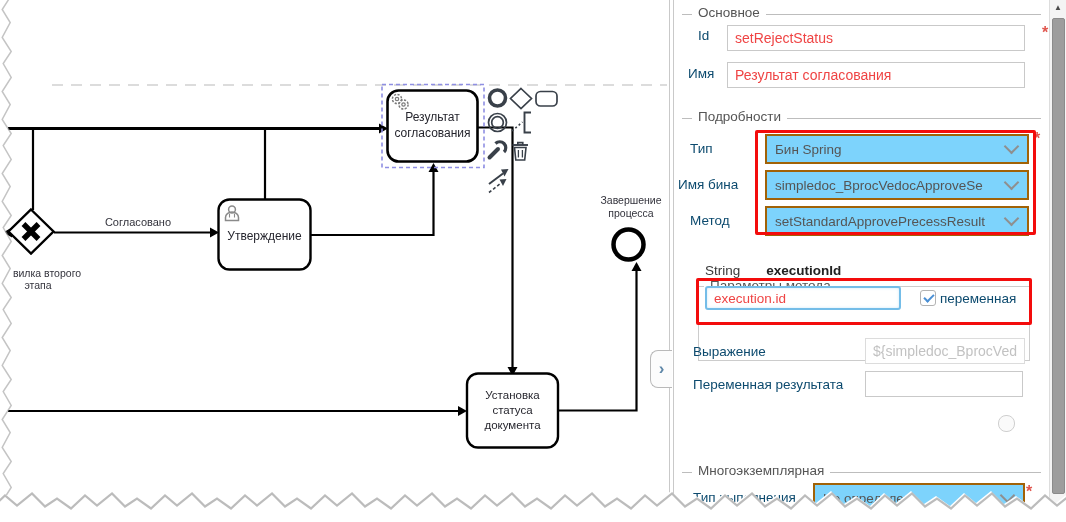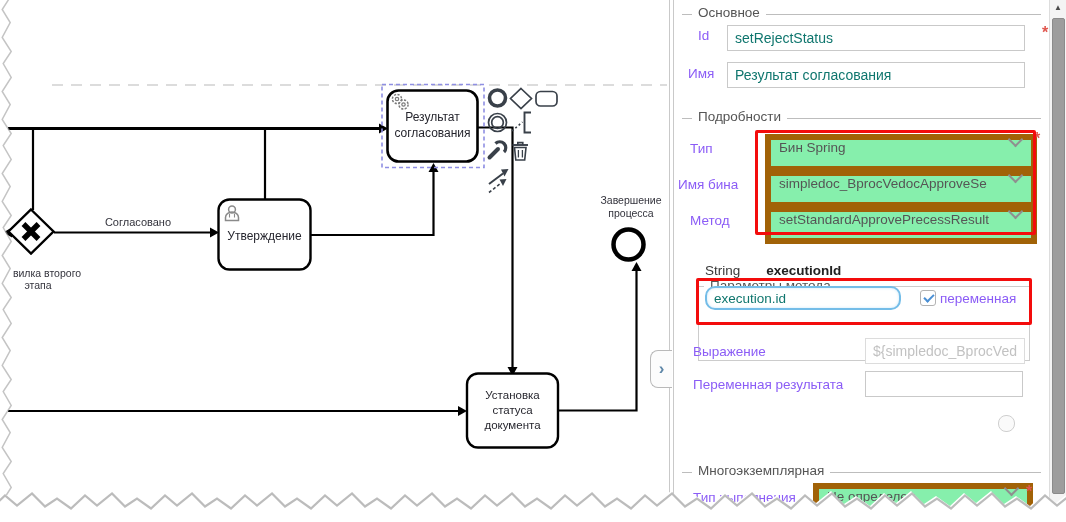--- a/index.html
+++ b/index.html
@@ -11,26 +11,26 @@
   .divider{position:absolute;left:669px;top:0;width:3px;height:512px;
            border-left:1px solid #c9c9c9;border-right:1px solid #c9c9c9;z-index:5;}
   .panel-toggle{position:absolute;left:650px;top:350px;width:21px;height:36px;background:#fcfcfc;
            border:1px solid #b9b9b9;border-right:none;border-radius:8px 0 0 8px;z-index:10;
            display:flex;align-items:center;justify-content:center;cursor:pointer;}
   .panel-toggle .gl{color:#5f87a8;font-size:17px;font-weight:bold;line-height:1;margin-top:-2px;}
   
   .panel{position:absolute;left:674px;top:0;width:375px;height:458px;z-index:3;color:#555;font-size:13.5px;}
   .rule{position:absolute;left:8px;width:359px;height:0;border-top:1px solid #bdbdbd;}
   .legend{position:absolute;left:18px;background:#fff;padding:0 6px;color:#555;font-size:13.5px;}
-  .flabel{position:absolute;color:#8b5cf6;white-space:nowrap;}
-  .tinput{position:absolute;height:24px;border:1px solid #c9c9c9;background:#fff;color:#0f766e;
+  .flabel{position:absolute;color:#0c4a6e;white-space:nowrap;}
+  .tinput{position:absolute;height:24px;border:1px solid #c9c9c9;background:#fff;color:#ef4444;
           font-family:inherit;font-size:14px;padding:0 7px;box-sizing:content-box;outline:none;}
   .tinput.dis{border-color:#dcdcdc;color:#c2c2c2;}
   .tinput.focus{border:2px solid #74bde8;border-radius:3px;box-shadow:inset 0 0 3px rgba(110,185,235,.35);}
-  .select{position:absolute;height:26px;border:6px solid #a16207;background:#86efac;display:flex;align-items:flex-start;cursor:pointer;}
+  .select{position:absolute;height:26px;border:2px solid #a16207;background:#7dd3fc;display:flex;align-items:center;cursor:pointer;}
   .select .val{padding-left:8px;white-space:nowrap;overflow:hidden;flex:1;}
   .select .chev{width:9px;height:9px;border-right:2.2px solid #8f8f8f;border-bottom:2.2px solid #8f8f8f;
           transform:rotate(45deg);margin:-6px 10px 0 4px;flex:none;}
   .fieldset{position:absolute;border:1px solid #cccccc;margin-top:34px;}
   .fieldset .legend{top:-9px;left:5px;}
   .req{position:absolute;color:#e0564e;font-size:16px;font-weight:bold;}
   .cb{position:absolute;width:14px;height:14px;border:1px solid #b3b3b3;border-radius:3px;background:#fff;cursor:pointer;}
   .cb .mark{position:absolute;left:2.5px;top:3px;width:8px;height:4px;border-left:2px solid #4a8fd4;
         border-bottom:2px solid #4a8fd4;transform:rotate(-45deg);}
   .cb.round{border-radius:8px;background:#fafafa;border-color:#cfcfcf;width:15px;height:15px;}
@@ -215,21 +215,21 @@
       <span class="val">setStandardApprovePrecessResult</span>
       <span class="chev"></span>
     </div>
 
     <div class="fieldset" style="left:24px;top:252px;width:330px;height:73px">
       <div class="legend">Параметры метода</div>
     </div>
     <div class="sig" style="left:31px;top:263px">
       <span>String</span><b>executionId</b>
     </div>
-    <input class="tinput focus" style="left: 31px; top: 286px; width: 178px; height: 20px; font-size: 13.5px; border-radius: 10px;" value="execution.id">
+    <input class="tinput focus" style="left: 31px; top: 286px; width: 178px; height: 20px; font-size: 13.5px;" value="execution.id">
     <div class="cb" style="left:246px;top:290px">
       <span class="mark"></span>
     </div>
     <div class="flabel" style="left:266px;top:291px">переменная</div>
 
     <div class="flabel" style="left:19px;top:344px">Выражение</div>
     <input class="tinput dis" style="left: 191px; top: 338px; width: 144px;" value="${simpledoc_BprocVedoc">
 
     <div class="flabel" style="left:19px;top:377px">Переменная результата</div>
     <input class="tinput" style="left: 191px; top: 371px; width: 142px;" value="">

